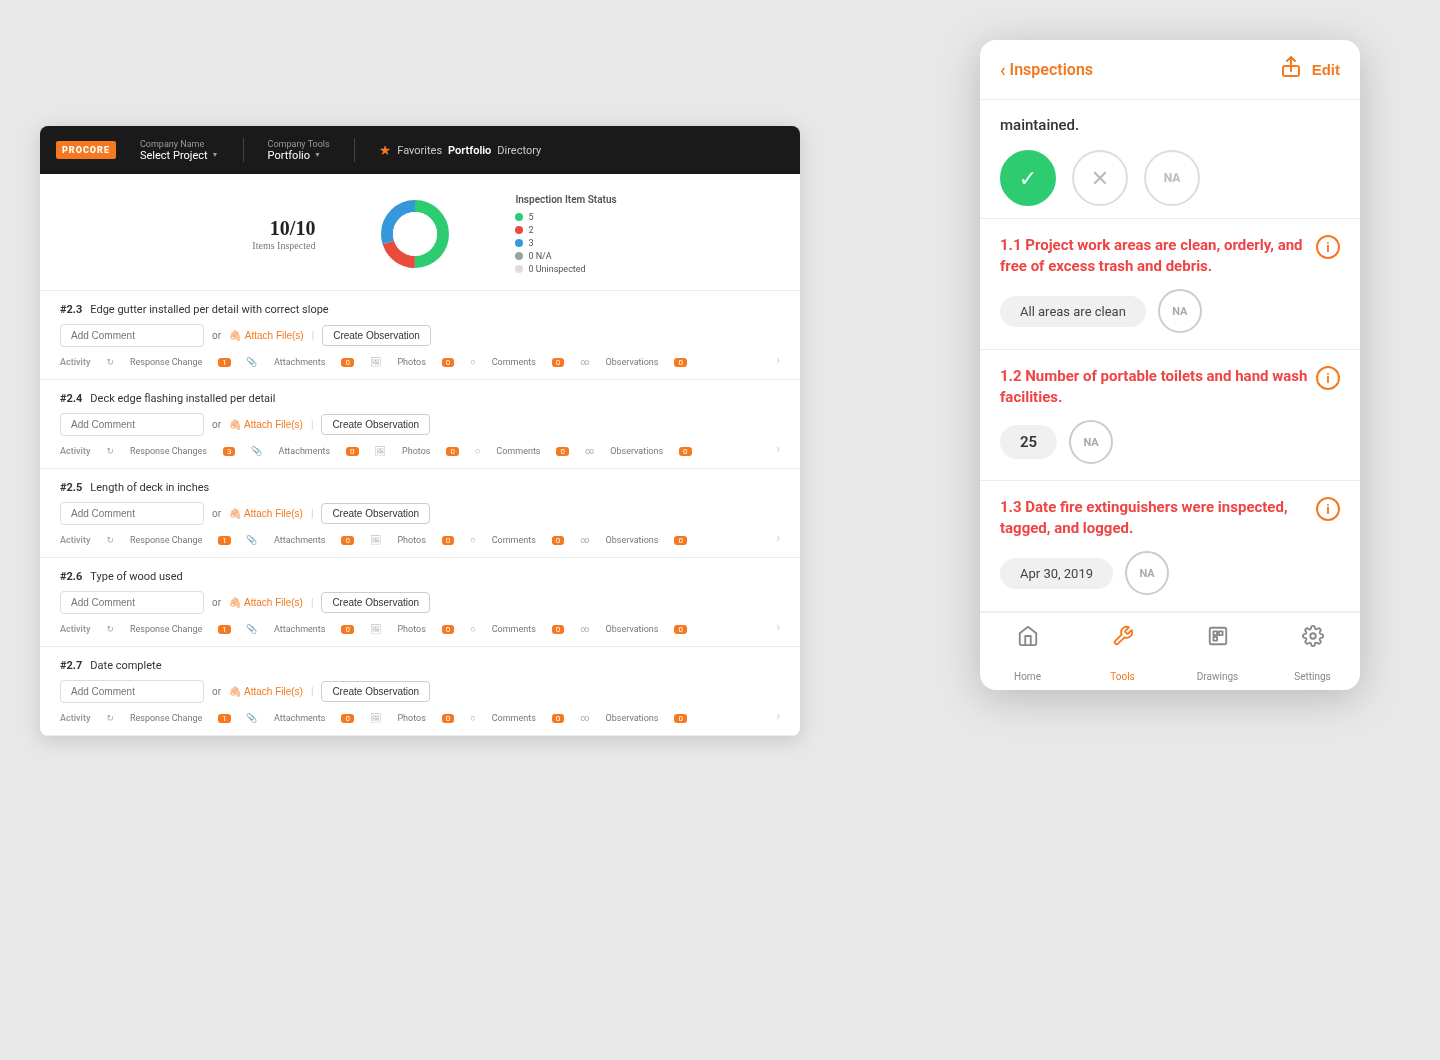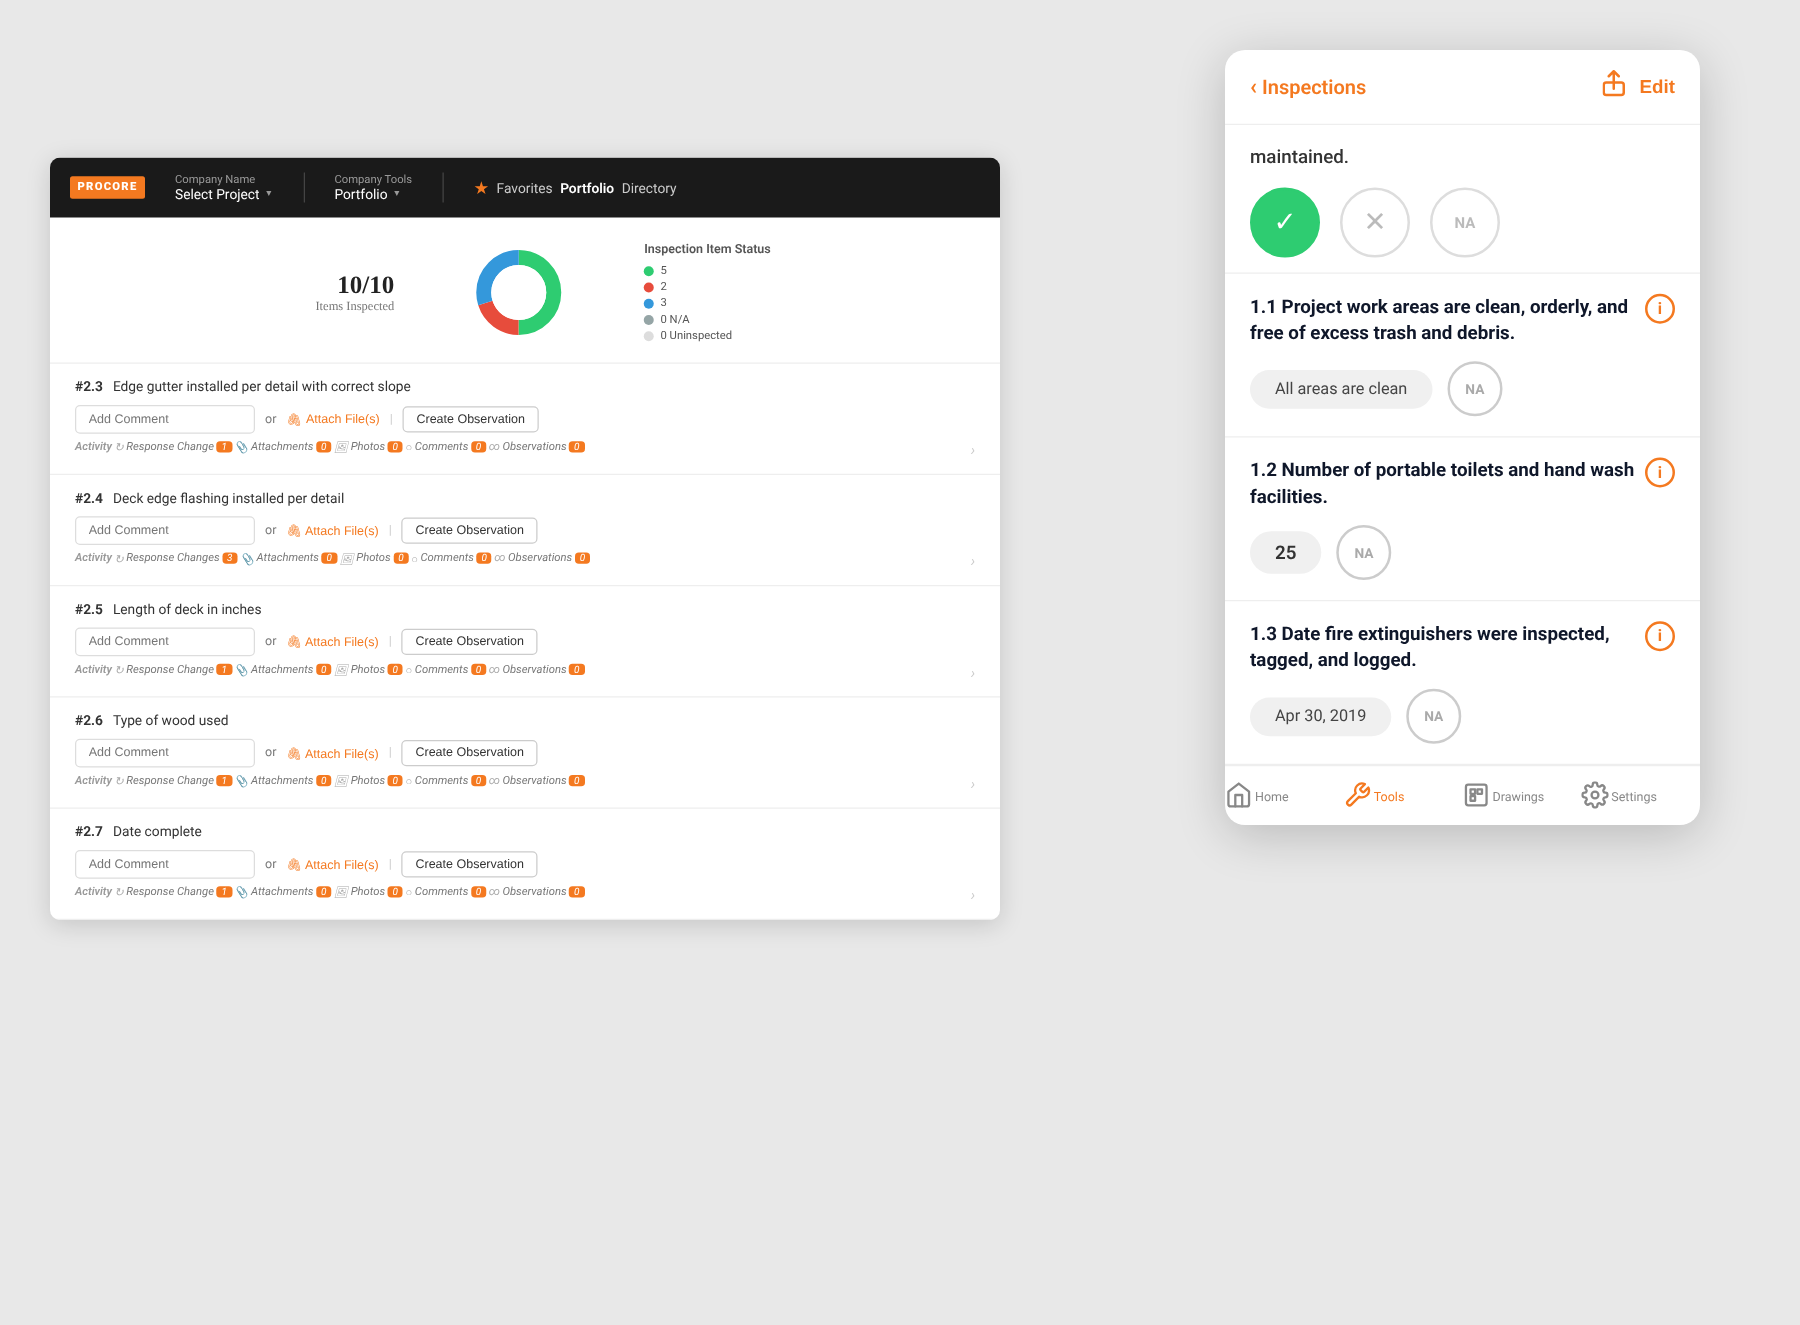--- a/index.html
+++ b/index.html
@@ -202,25 +202,24 @@
       border: 1px solid #ccc;
       background: #fff;
       border-radius: 4px;
       padding: 4px 10px;
       font-size: 10px;
       color: #333;
       cursor: pointer;
     }
     .item-meta {
       display: flex;
-      align-items: flex-start;
-      gap: 2px;
+      align-items: flex-end;
+      gap: 16px;
       font-size: 9px;
       color: #777;
-      font-style: italic;
     }
     .meta-label {
       color: #999;
       font-weight: 600;
     }
     .meta-badge {
       background: #f47920;
       color: #fff;
       border-radius: 3px;
       padding: 0 4px;
@@ -343,21 +342,21 @@
     }
     .mobile-item-header {
       display: flex;
       align-items: flex-start;
       justify-content: space-between;
       margin-bottom: 12px;
     }
     .mobile-item-title {
       font-size: 15px;
       font-weight: 700;
-      color: #0f172a;
+      color: #ef4444;
       flex: 1;
       line-height: 1.4;
       padding-right: 8px;
     }
     .info-icon {
       width: 24px;
       height: 24px;
       border: 2px solid #f47920;
       border-radius: 50%;
       display: flex;
@@ -411,23 +410,23 @@
 
     
     .mobile-bottom-nav {
       display: flex;
       border-top: 1px solid #eee;
       padding: 8px 0 4px;
     }
     .nav-tab {
       flex: 1;
       display: flex;
-      flex-direction: row;
-      align-items: center;
-      gap: 2px;
+      flex-direction: column;
+      align-items: center;
+      gap: 19px;
       padding: 4px 0;
       cursor: pointer;
     }
     .nav-tab-icon {
       font-size: 20px;
       color: #888;
     }
     .nav-tab-icon.active { color: #f47920; }
     .nav-tab-label {
       font-size: 10px;

